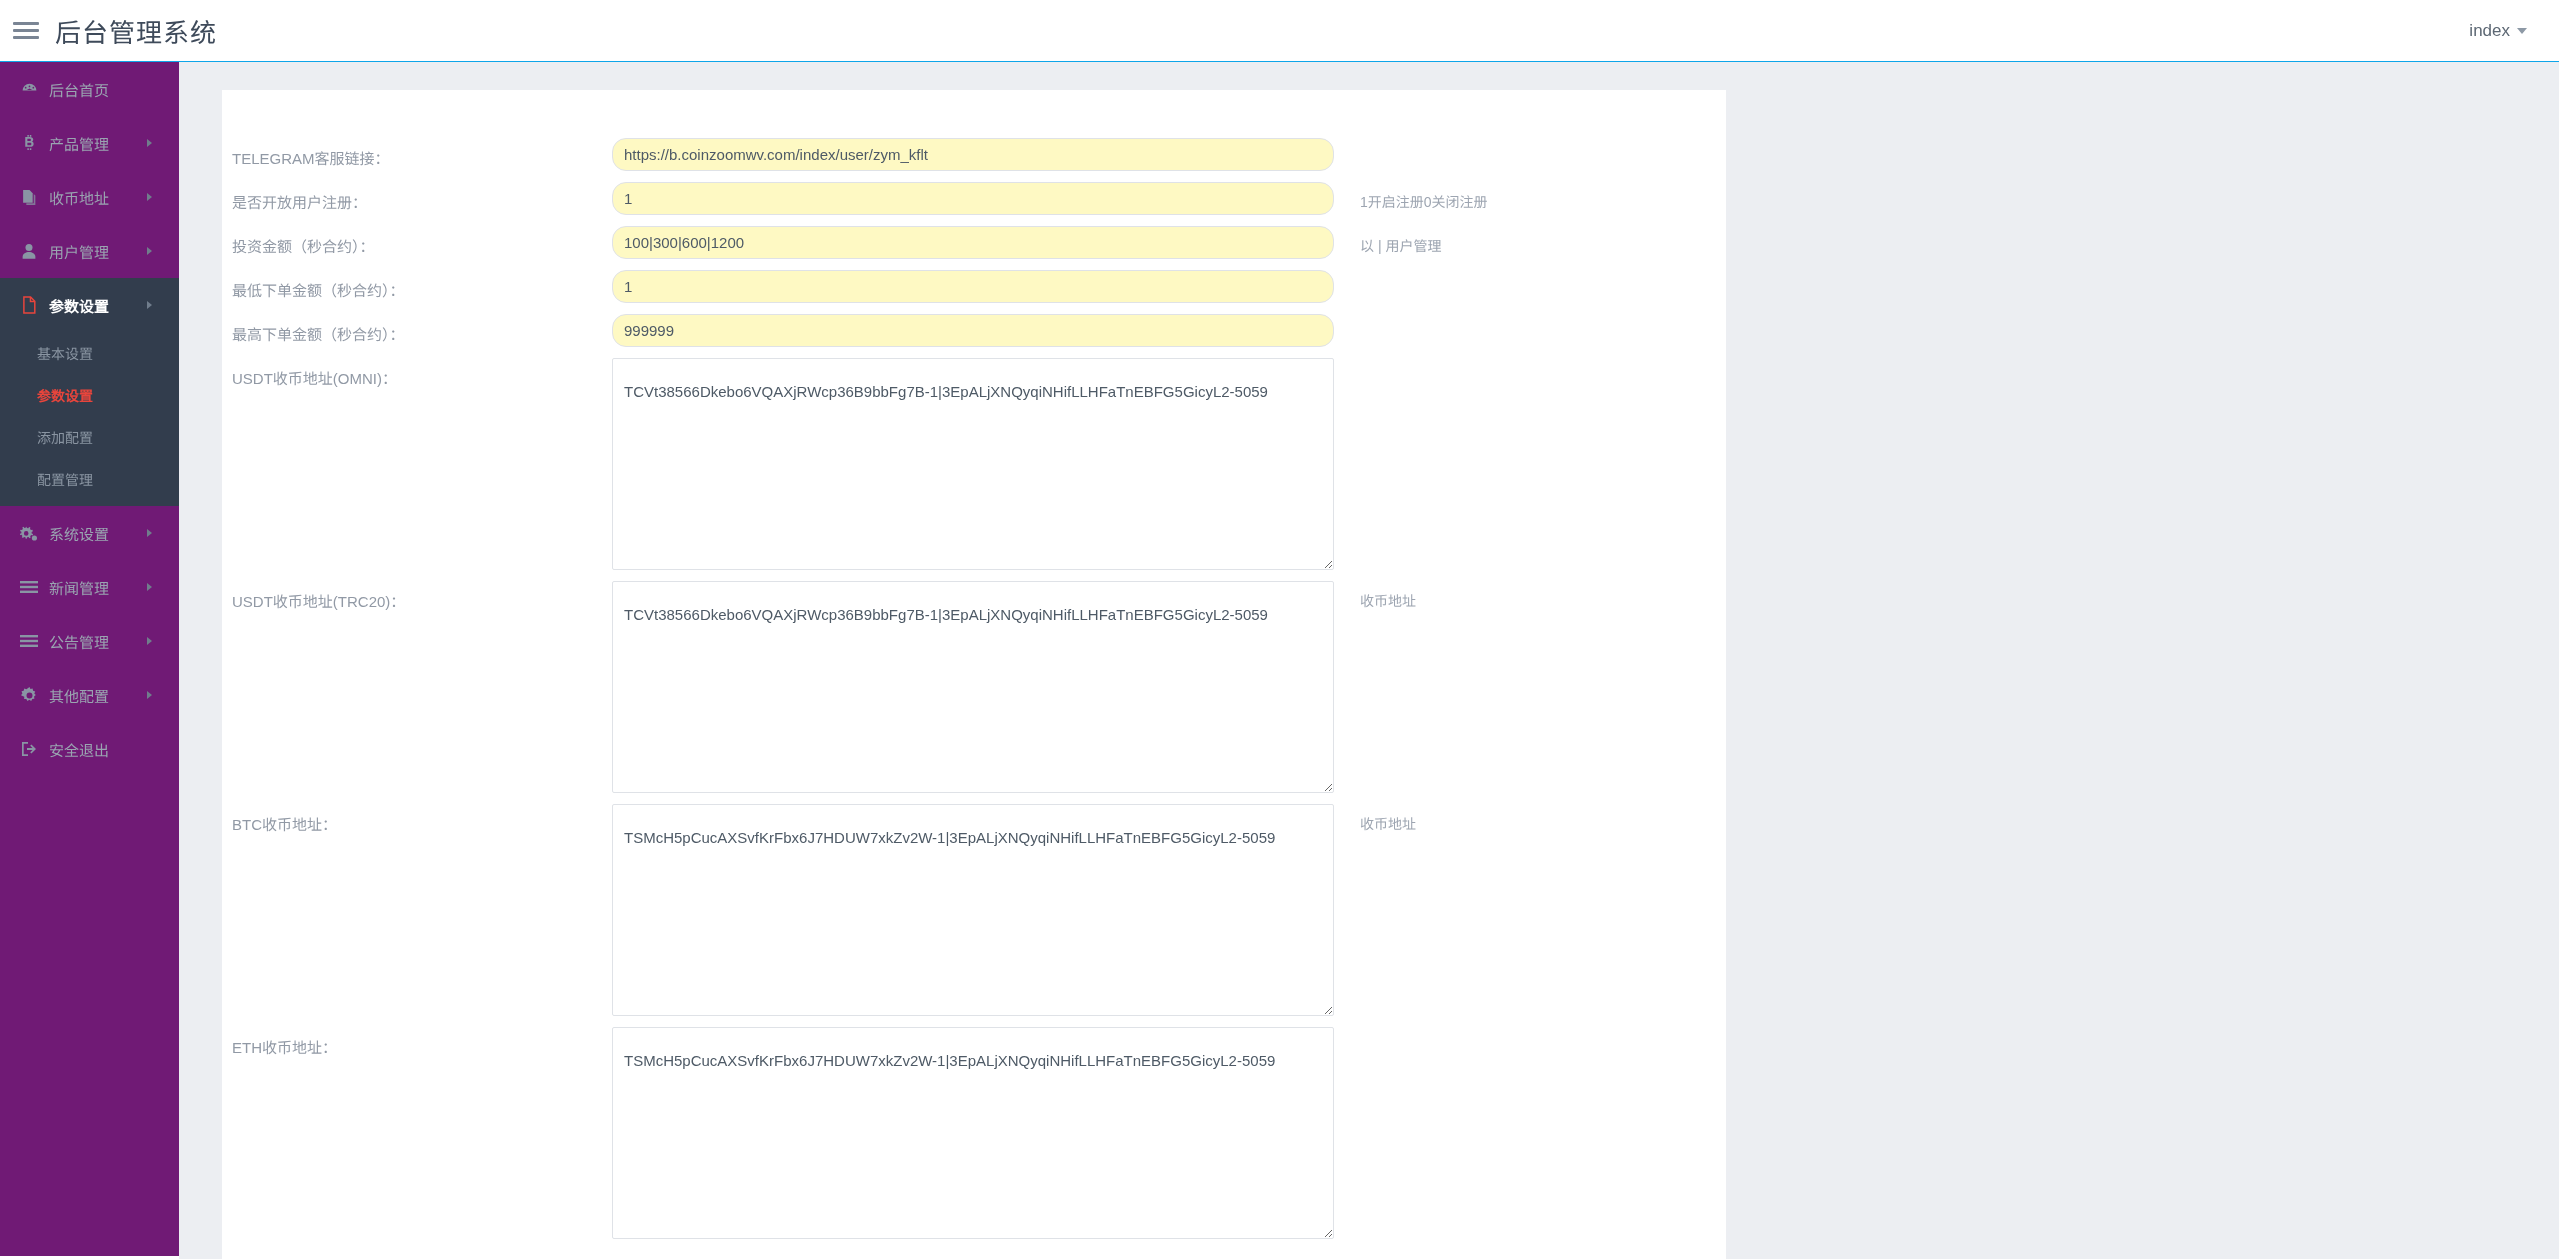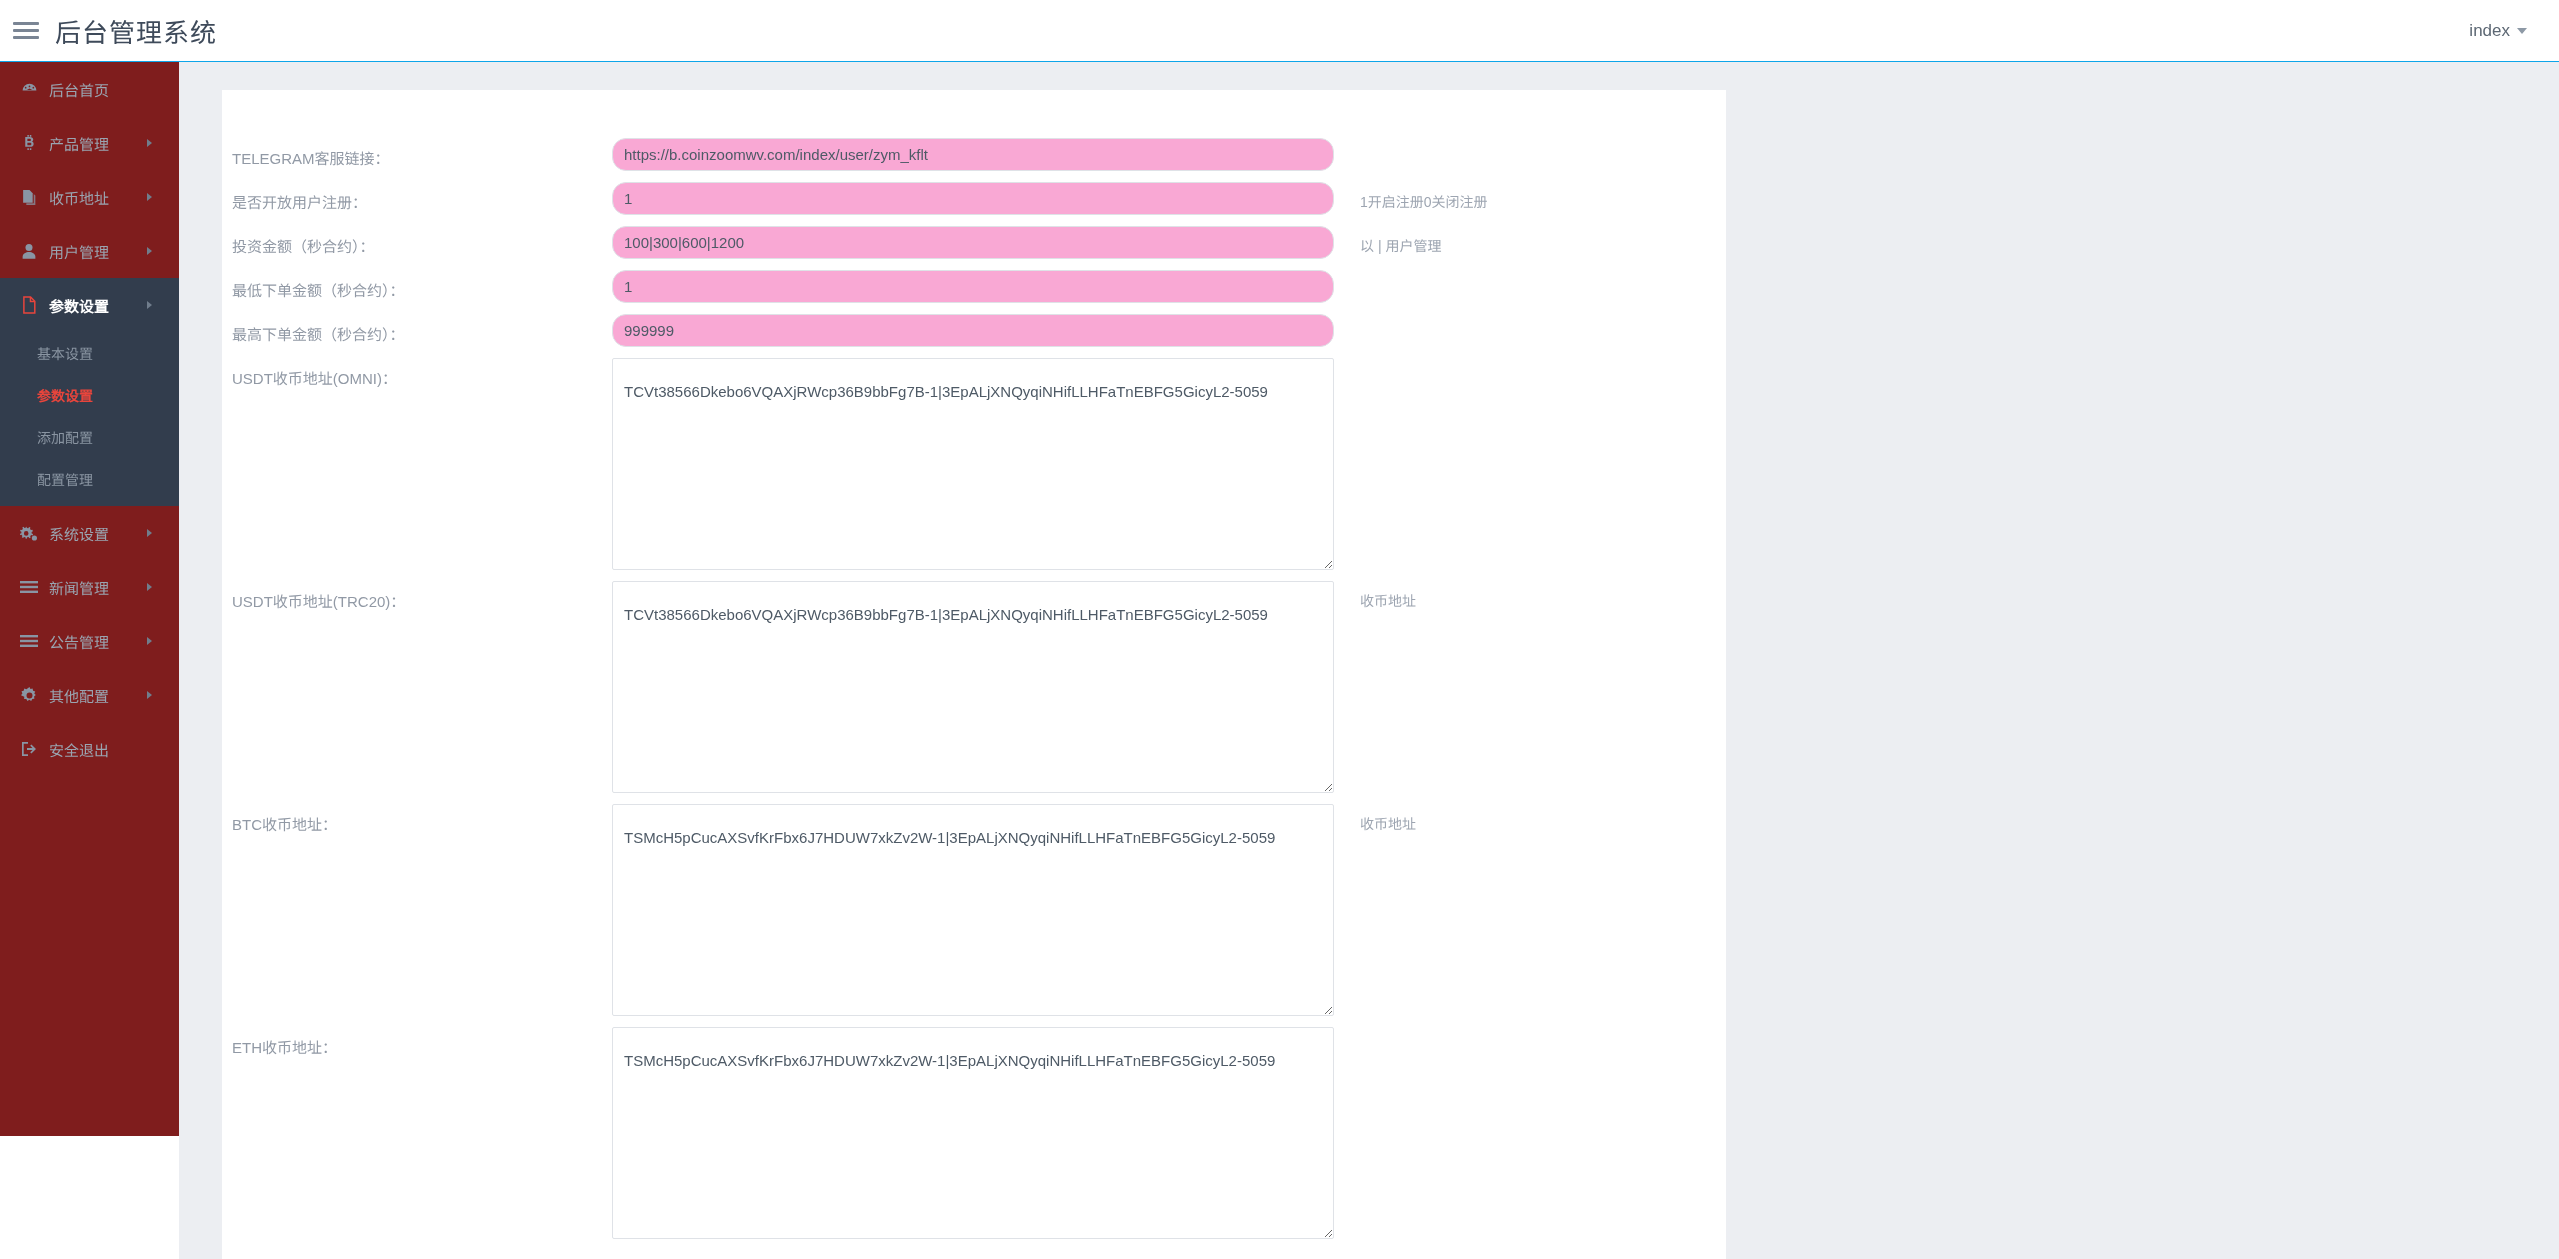--- a/index.html
+++ b/index.html
@@ -64,22 +64,22 @@
     border-left: 5px solid transparent;
     border-right: 5px solid transparent;
     border-top: 6px solid #8d99a6;
   }
 
   
   .sidebar {
     position: absolute;
     top: 62px; left: 0;
     width: 179px;
-    height: 1074px;
-    background: #7f1d1d;
+    height: 1194px;
+    background: #701a75;
     overflow: hidden;
     z-index: 15;
     text-align: right;
   }
   .nav-item {
     height: 54px;
     display: flex;
     align-items: center;
     padding-left: 18px;
     cursor: pointer;
@@ -170,21 +170,21 @@
   .field-wrap { display: flex; align-items: flex-start; }
   input.txt {
     width: 722px;
     height: 33px;
     border: 1px solid #dfe2e7;
     border-radius: 14px;
     padding: 0 11px;
     font-size: 15px;
     color: #4e5a66;
     font-family: "Liberation Sans", "DejaVu Sans", sans-serif;
-    background: #f9a8d4;
+    background: #fef9c3;
     outline: none;
   }
   textarea.area {
     width: 722px;
     height: 212px;
     border: 1px solid #dfe2e7;
     border-radius: 2px;
     padding: 23px 11px;
     font-size: 15px;
     color: #4e5a66;

